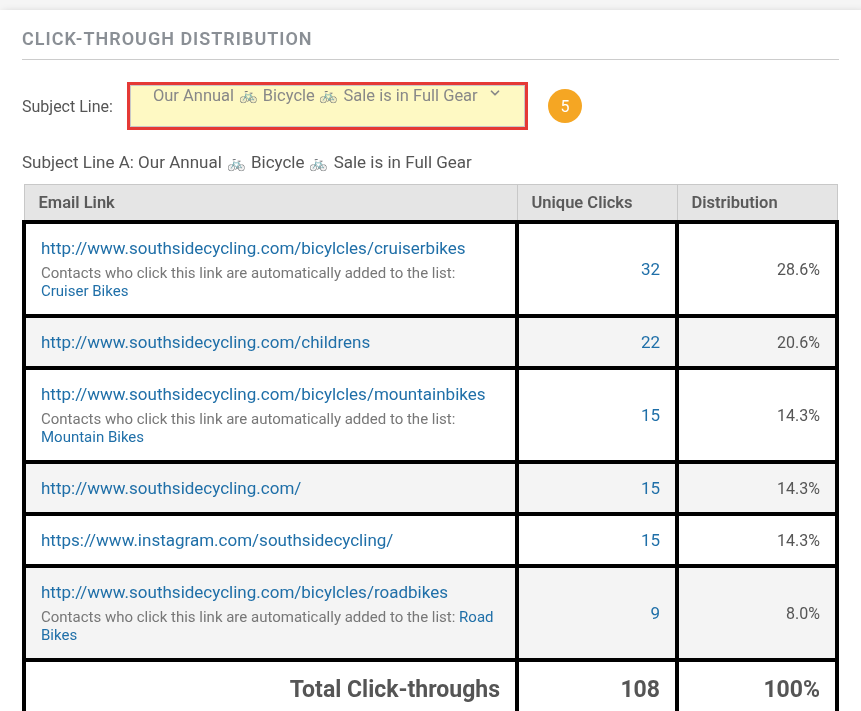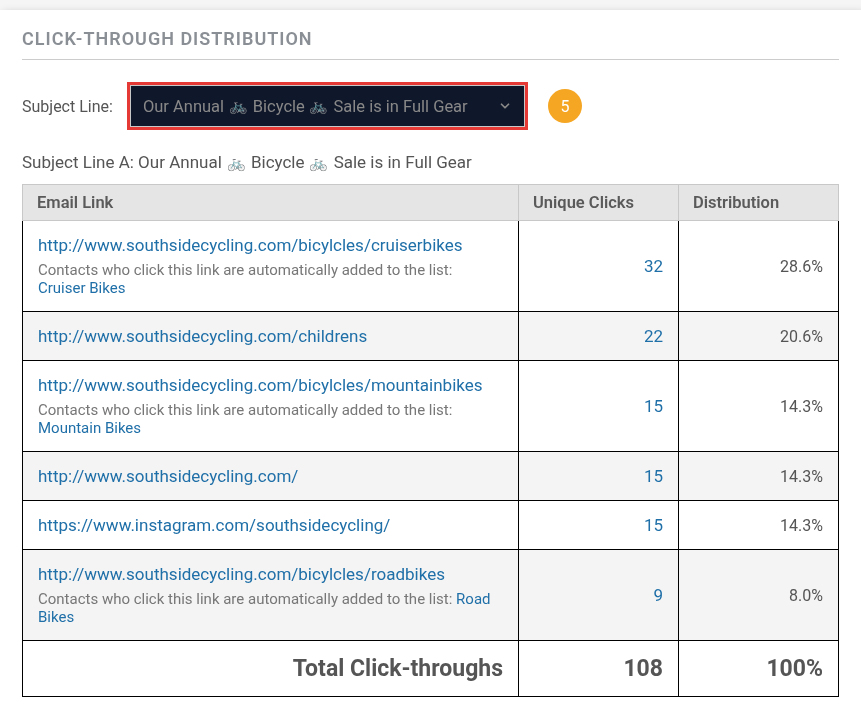--- a/index.html
+++ b/index.html
@@ -44,26 +44,26 @@
     color: #555;
   }
   .select-wrap {
     position: relative;
     border: 3px solid #e53935;
     display: inline-block;
   }
   .select {
     width: 395px;
     height: 42px;
-    background: #0f172a;
+    background: #fef9c3;
     border: 1px solid #c8c8c8;
     display: flex;
-    align-items: center;
+    align-items: flex-start;
     justify-content: space-between;
-    padding: 0 12px;
+    padding: 0 22px;
     cursor: pointer;
     font-size: 16.5px;
     color: #888;
   }
   .select .sel-text {
     display: flex;
     align-items: center;
     gap: 4px;
     white-space: nowrap;
   }
@@ -102,21 +102,21 @@
     background: #e5e5e5;
     border: 1px solid #c8c8c8;
     padding: 8px 14px;
     text-align: left;
     font-weight: 600;
     color: #5a5a5a;
     font-size: 16.5px;
   }
   table.click-table th.num { text-align: left; width: 160px; }
   table.click-table td {
-    border: 1px solid #000000;
+    border: 4px solid #000000;
     padding: 14px 15px;
     color: #555;
     vertical-align: middle;
   }
   table.click-table td.num { text-align: right; }
   table.click-table tr:nth-child(even) td { background: #f4f4f4; }
   .link {
     color: #1f6fa8;
     font-size: 17px;
     text-decoration: none;

